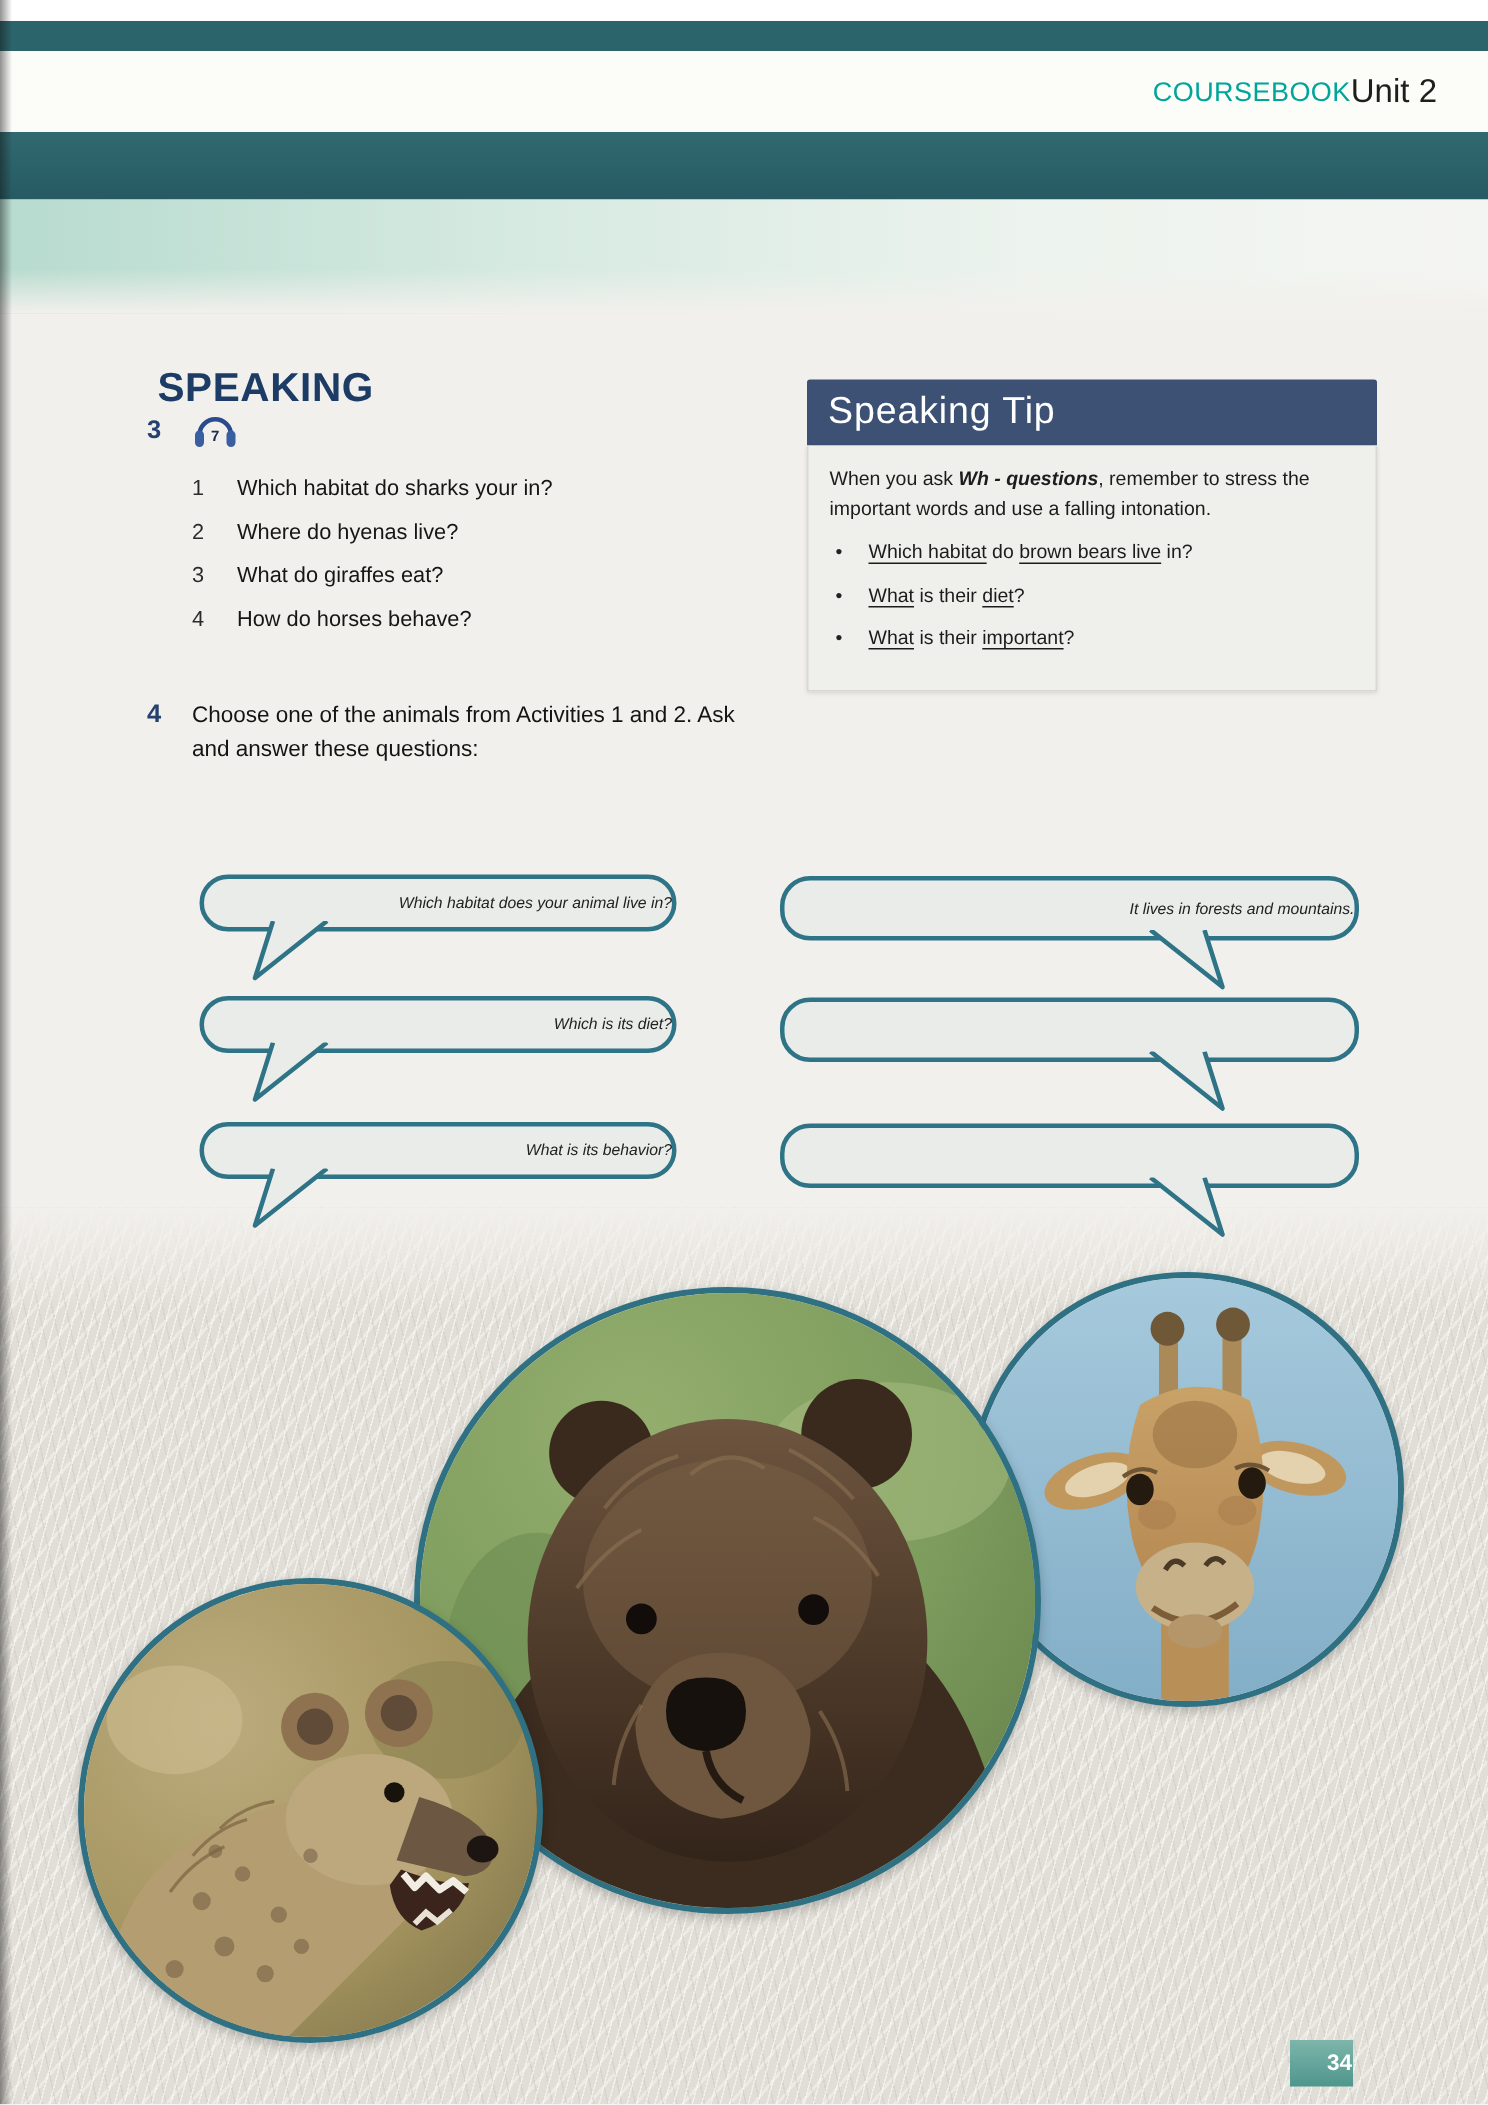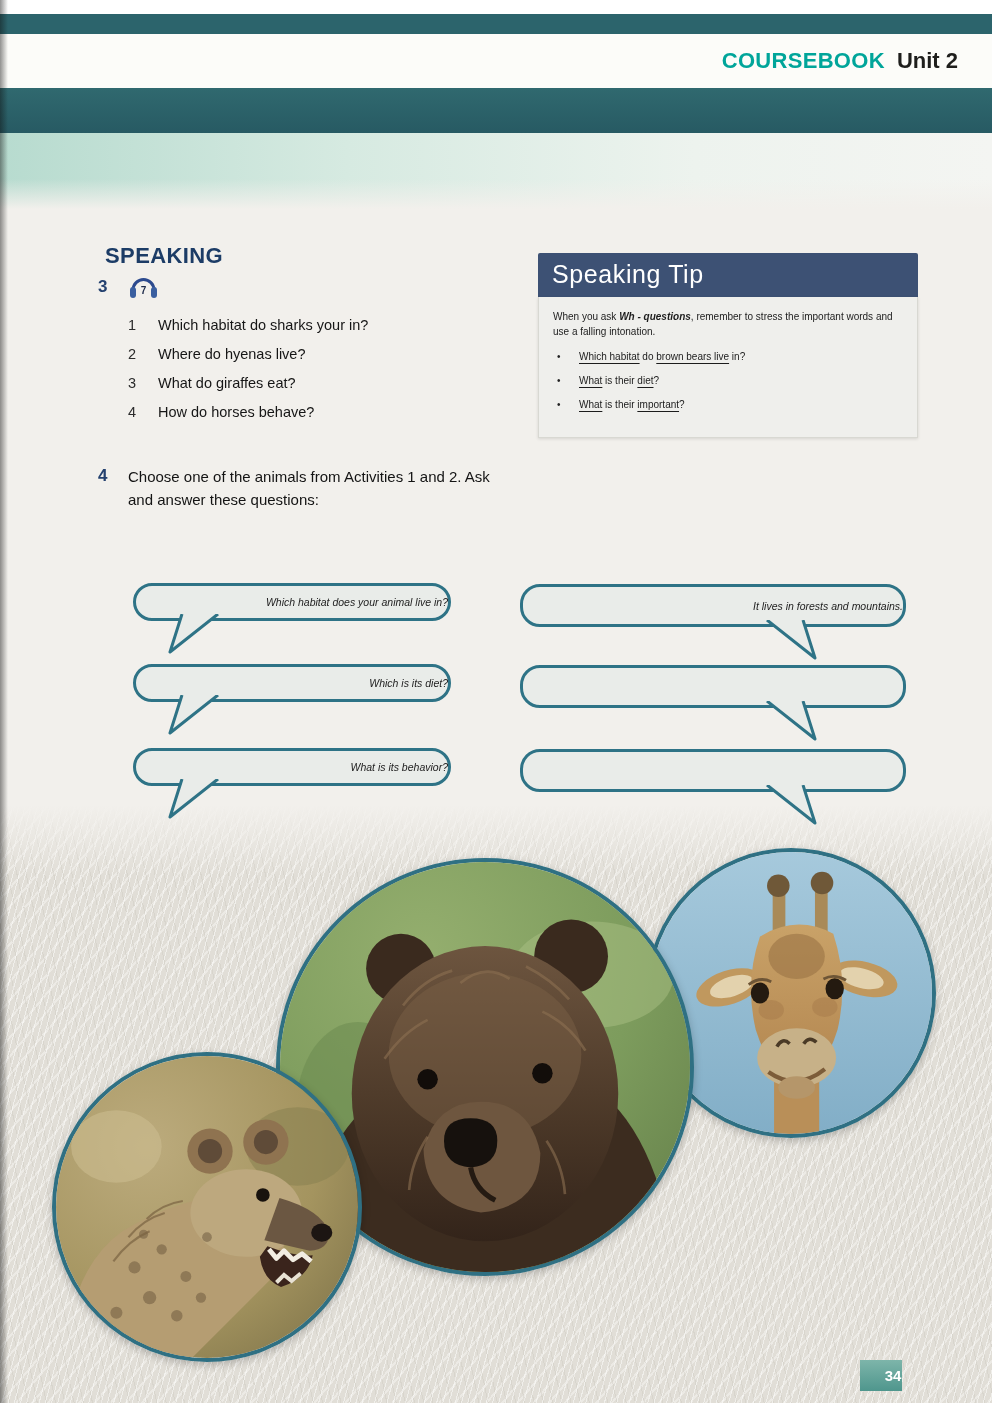--- a/index.html
+++ b/index.html
@@ -9,52 +9,52 @@
 
   
   .scan-top    { position:absolute; left:0; top:0; width:100%; height:14px; background:#fff; z-index:5; }
   .scan-left   { position:absolute; left:0; top:0; width:8px; height:100%; z-index:50;
                  background:linear-gradient(to right, rgba(15,15,15,.45), rgba(15,15,15,0)); }
 
   
   .band1 { position:absolute; left:0; top:14px; width:100%; height:20px; background:#2c646c; }
   .header-band { position:absolute; left:0; top:34px; width:100%; height:54px; background:#fcfcf9;
                  display:flex; align-items:center; justify-content:flex-end; padding-right:34px; }
-  .brand { color:#00a59a; font-weight:bold; font-size:22px; letter-spacing:.3px; }
-  .unit  { color:#1e1e1c; font-weight:bold; font-size:22px; margin-left:12px; }
+  .brand { color:#00a59a; font-weight:normal; font-size:18px; letter-spacing:.3px; }
+  .unit  { color:#1e1e1c; font-weight:normal; font-size:22px; margin-left:0; }
   .band2 { position:absolute; left:0; top:88px; width:100%; height:45px;
            background:linear-gradient(#30696f,#275a63); }
   .band-grad { position:absolute; left:0; top:133px; width:100%; height:76px;
            background:linear-gradient(to right,#b7dbcf 0%,#d6eae1 35%,#edf3ee 70%,#f4f5f2 100%); }
   .band-grad:after { content:""; position:absolute; left:0; bottom:0; width:100%; height:30px;
            background:linear-gradient(to bottom, rgba(242,240,236,0), #f2f0ec); }
 
   
-  .section-title { position:absolute; left:105px; top:243px; font-size:22px; font-weight:bold;
+  .section-title { position:absolute; left:105px; top:243px; font-size:27px; font-weight:bold;
                    color:#1c3c66; letter-spacing:.4px; }
   .exercise { position:absolute; display:flex; color:#161616; }
   .ex3 { left:98px; top:277px; width:372px; }
   .ex4 { left:98px; top:466px; width:400px; }
   .ex-num { width:30px; flex:0 0 30px; font-size:17px; font-weight:bold; color:#24416f; }
   .ex-body { flex:1; }
   .ex-instruction { font-size:15px; line-height:1.5; color:#141414; }
   .ex4 .ex-instruction { font-weight:500; }
   .audio-icon { display:inline-block; width:31px; height:22px; vertical-align:-5px; margin-right:5px; }
   .audio-icon text { font-family:"Liberation Sans",sans-serif; font-size:10px; font-weight:bold; fill:#1d2a4a; }
 
   .q-list { margin-top:16px; }
   .q-row { display:flex; margin-bottom:13px; font-size:14.5px; color:#161616; }
   .q-num { width:30px; flex:0 0 30px; color:#2b2b2b; }
 
   
   .tip { position:absolute; left:538px; top:253px; width:380px; z-index:2; }
   .tip-header { background:#3d5174; color:#fff; padding:7px 14px 8px; font-size:25px;
                 letter-spacing:.6px; font-weight:500; border-radius:2px 2px 0 0; }
   .tip-body { background:#efefec; border:1px solid #d8d8d2; border-top:none;
-              padding:12px 14px 16px; font-size:10px; line-height:1.5; color:#1c1c1c;
+              padding:12px 14px 16px; font-size:13px; line-height:1.5; color:#1c1c1c;
               box-shadow:0 1px 3px rgba(0,0,0,.12); }
   .tip-bold { font-weight:bold; font-style:italic; }
   .tip-bullets { list-style:none; margin-top:10px; }
   .tip-bullets li { display:flex; margin-bottom:9px; }
   .dot { width:26px; flex:0 0 26px; text-align:left; padding-left:4px; color:#222; }
   .uline { text-decoration:underline; text-underline-offset:3px; text-decoration-thickness:1.2px; }
 
   
   .bubble { position:absolute; background:#e9ece9; border:3px solid #2e7386; border-radius:20px;
             display:flex; align-items:center; justify-content:flex-end; z-index:3; }

